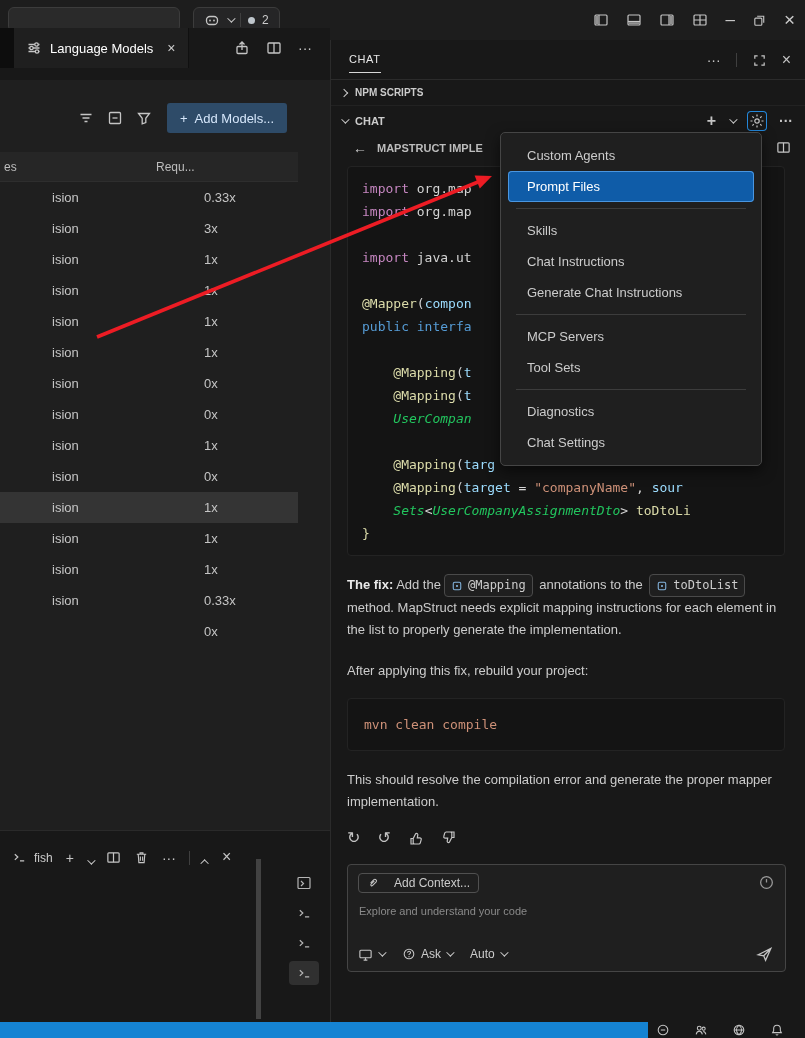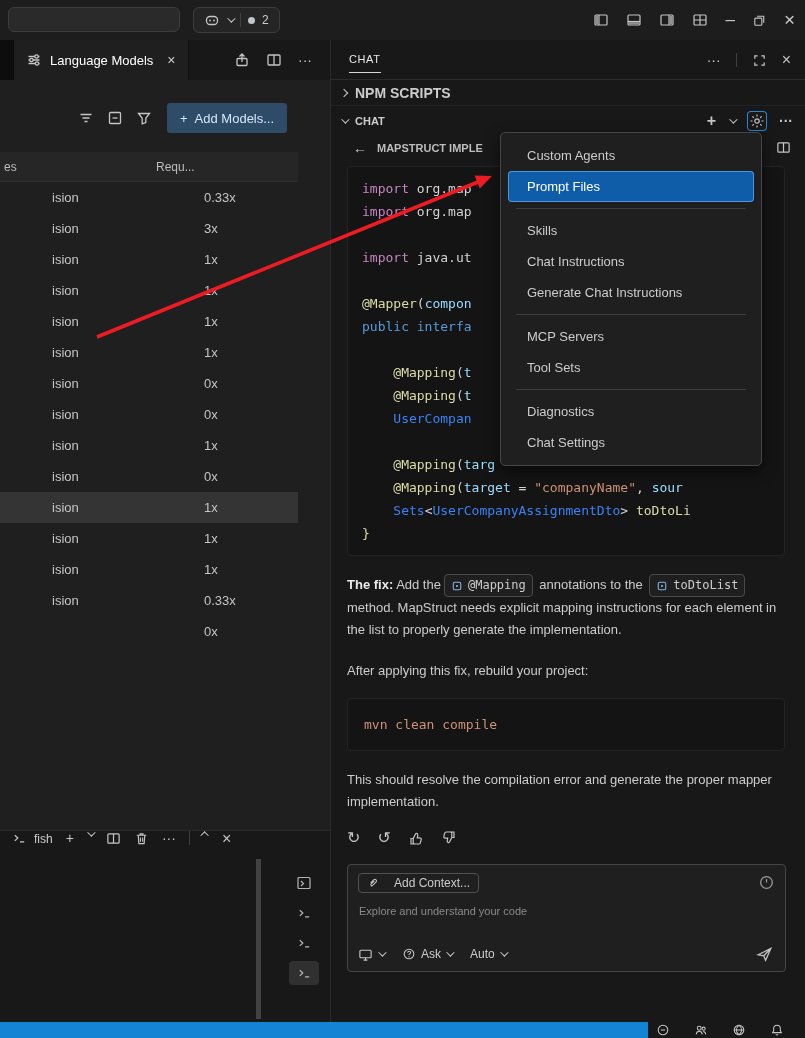--- a/index.html
+++ b/index.html
@@ -17,63 +17,63 @@
 
   
   .titlebar { position:absolute; left:0; top:0; width:805px; height:40px; background:#1d1d1d; }
   .tb-search { position:absolute; left:8px; top:7px; width:172px; height:25px; background:#2a2a2a; border:1px solid #3c3c3c; border-radius:6px; }
   .tb-pill { position:absolute; left:193px; top:7px; height:26px; display:flex; align-items:center; gap:7px; padding:0 10px; background:#252526; border:1px solid #3c3c3c; border-radius:6px; font-size:12px; color:#ccc; }
   .tb-pill .dot { width:7px; height:7px; border-radius:50%; background:#bfc6cc; display:inline-block; }
   .tb-right { position:absolute; right:10px; top:0; height:40px; display:flex; align-items:center; gap:17px; }
   .tb-right .winctl { font-size:17px; color:#ccc; }
 
   
-  .tabbar { position:absolute; left:0; top:40px; width:330px; height:40px; background:#181818; }
+  .tabbar { position:absolute; left:0; top:28px; width:330px; height:40px; background:#181818; }
   .tabstrip-dark { position:absolute; left:0; top:0; width:14px; height:40px; background:#0d0d0d; }
   .tab { position:absolute; left:14px; top:0; height:40px; display:flex; align-items:center; gap:8px; padding:0 12px; background:#1f1f1f; color:#ffffff; border-right:1px solid #101010; }
   .tab-close { font-size:14px; color:#cccccc; margin-left:6px; }
   .tab-actions { position:absolute; right:18px; top:0; height:40px; display:flex; align-items:center; gap:16px; }
 
   
   .editor { position:absolute; left:0; top:80px; width:330px; height:750px; background:#1f1f1f; }
   .ed-icons { position:absolute; left:78px; top:30px; display:flex; gap:13px; align-items:center; }
   .add-btn { position:absolute; left:167px; top:23px; height:30px; display:flex; align-items:center; gap:7px; padding:0 13px; background:#2e4b68; color:#d5e6fa; border-radius:3px; font-size:13px; }
   .tbl-header { position:absolute; left:0; top:72px; width:298px; height:30px; background:#262626; display:flex; align-items:center; color:#bdbdbd; font-size:12px; border-bottom:1px solid #2e2e2e; }
   .tbl-header .tname, .trow .tname { width:151px; padding-left:4px; overflow:hidden; white-space:nowrap; }
   .tbl-header .tval, .trow .tval { padding-left:5px; }
   #model-rows { position:absolute; left:0; top:102px; width:298px; }
   .trow { height:31px; display:flex; align-items:center; color:#c5c5c5; font-size:13px;padding-left:48px; }
   .trow.sel { background:#343434; }
 
   
   .terminal { position:absolute; left:0; top:830px; width:330px; height:192px; background:#181818; border-top:1px solid #2a2a2a; }
-  .term-header { height:34px; display:flex; align-items:flex-start; gap:13px; padding:0 12px; }
+  .term-header { height:34px; display:flex; align-items:flex-end; gap:13px; padding:0 12px; }
   .term-title { display:flex; align-items:center; gap:7px; font-size:12px; color:#ccc; }
   .term-rail { position:absolute; left:286px; top:40px; width:36px; display:flex; flex-direction:column; gap:6px; align-items:center; }
   .rail-item { width:30px; height:24px; display:flex; align-items:center; justify-content:center; border-radius:4px; color:#b5b5b5; }
   .rail-item.sel { background:#303030; }
   .term-scroll { position:absolute; left:256px; top:28px; width:5px; height:160px; background:#424242; }
 
   
   .chat { position:absolute; left:330px; top:40px; width:475px; height:982px; background:#181818; border-left:1px solid #2b2b2b; }
   .chat-tabs { position:relative; height:40px; border-bottom:1px solid #2b2b2b; }
   .chat-tab { position:absolute; left:18px; top:13px; font-size:11px; letter-spacing:.6px; color:#e7e7e7; padding-bottom:7px; border-bottom:1px solid #d7d7d7; }
   .chat-tab-actions { position:absolute; right:14px; top:0; height:40px; display:flex; align-items:center; gap:15px; }
-  .sec-npm { height:26px; display:flex; align-items:center; gap:8px; padding-left:10px; font-size:14px; font-weight:bold; color:#cccccc; border-bottom:1px solid #222222; }
+  .sec-npm { height:26px; display:flex; align-items:center; gap:8px; padding-left:10px; font-size:10px; font-weight:bold; color:#cccccc; border-bottom:1px solid #222222; }
   .sec-chat { position:relative; height:30px; display:flex; align-items:center; gap:8px; padding-left:10px; font-size:11px; font-weight:bold; color:#cccccc; }
   .sec-actions { position:absolute; right:12px; top:0; height:30px; display:flex; align-items:center; gap:13px; }
   .focus-ring { box-shadow:0 0 0 1px #2488db; border-radius:3px; padding:1px; }
   .crumb { position:relative; height:24px; display:flex; align-items:center; gap:10px; padding-left:22px; font-size:11px; font-weight:bold; color:#bdbdbd; }
   .crumb .back { font-size:14px; font-weight:normal; color:#ccc; }
   .crumb-action { position:absolute; right:14px; top:4px; }
 
   .code-block { margin:6px 20px 0 16px; background:#141414; border:1px solid #232323; border-radius:4px; padding:10px 14px; font-family:"DejaVu Sans Mono",monospace; font-size:13px; line-height:23px; overflow:hidden; }
   .code-line { white-space:pre; height:23px; }
   .tok-kw { color:#C586C0; } .tok-kwb { color:#569CD6; } .tok-ann { color:#DCDCAA; }
-  .tok-type { color:#3b82f6; } .tok-prop { color:#9CDCFE; } .tok-str { color:#CE9178; } .tok-pl { color:#D4D4D4; }
+  .tok-type { color:#22c55e;font-style:italic; } .tok-prop { color:#9CDCFE; } .tok-str { color:#CE9178; } .tok-pl { color:#D4D4D4; }
 
   .fix, .para { margin:18px 20px 0 16px; font-size:13px; line-height:1.72; color:#cccccc; }
   .fix b { color:#e9e9e9; }
   .chip { display:inline-flex; align-items:center; gap:5px; background:#1f1f1f; border:1px solid #4a4a4a; border-radius:4px; padding:0 6px; margin:0 3px; font-family:"DejaVu Sans Mono",monospace; font-size:12px; color:#cccccc; vertical-align:middle; }
   .cmd-block { margin:16px 20px 0 16px; background:#141414; border:1px solid #232323; border-radius:4px; padding:18px 16px; font-family:"DejaVu Sans Mono",monospace; font-size:13px; color:#CE9178; }
   .actions { margin:16px 20px 0 16px; display:flex; align-items:center; gap:17px; color:#b8b8b8; }
   .actions .glyph { font-size:16px; }
 
   .input-box { position:relative; margin:18px 19px 0 16px; height:108px; background:#1f1f1f; border:1px solid #454545; border-radius:4px; }
   .ib-top { display:flex; justify-content:space-between; align-items:center; padding:8px 10px 0 10px; }

